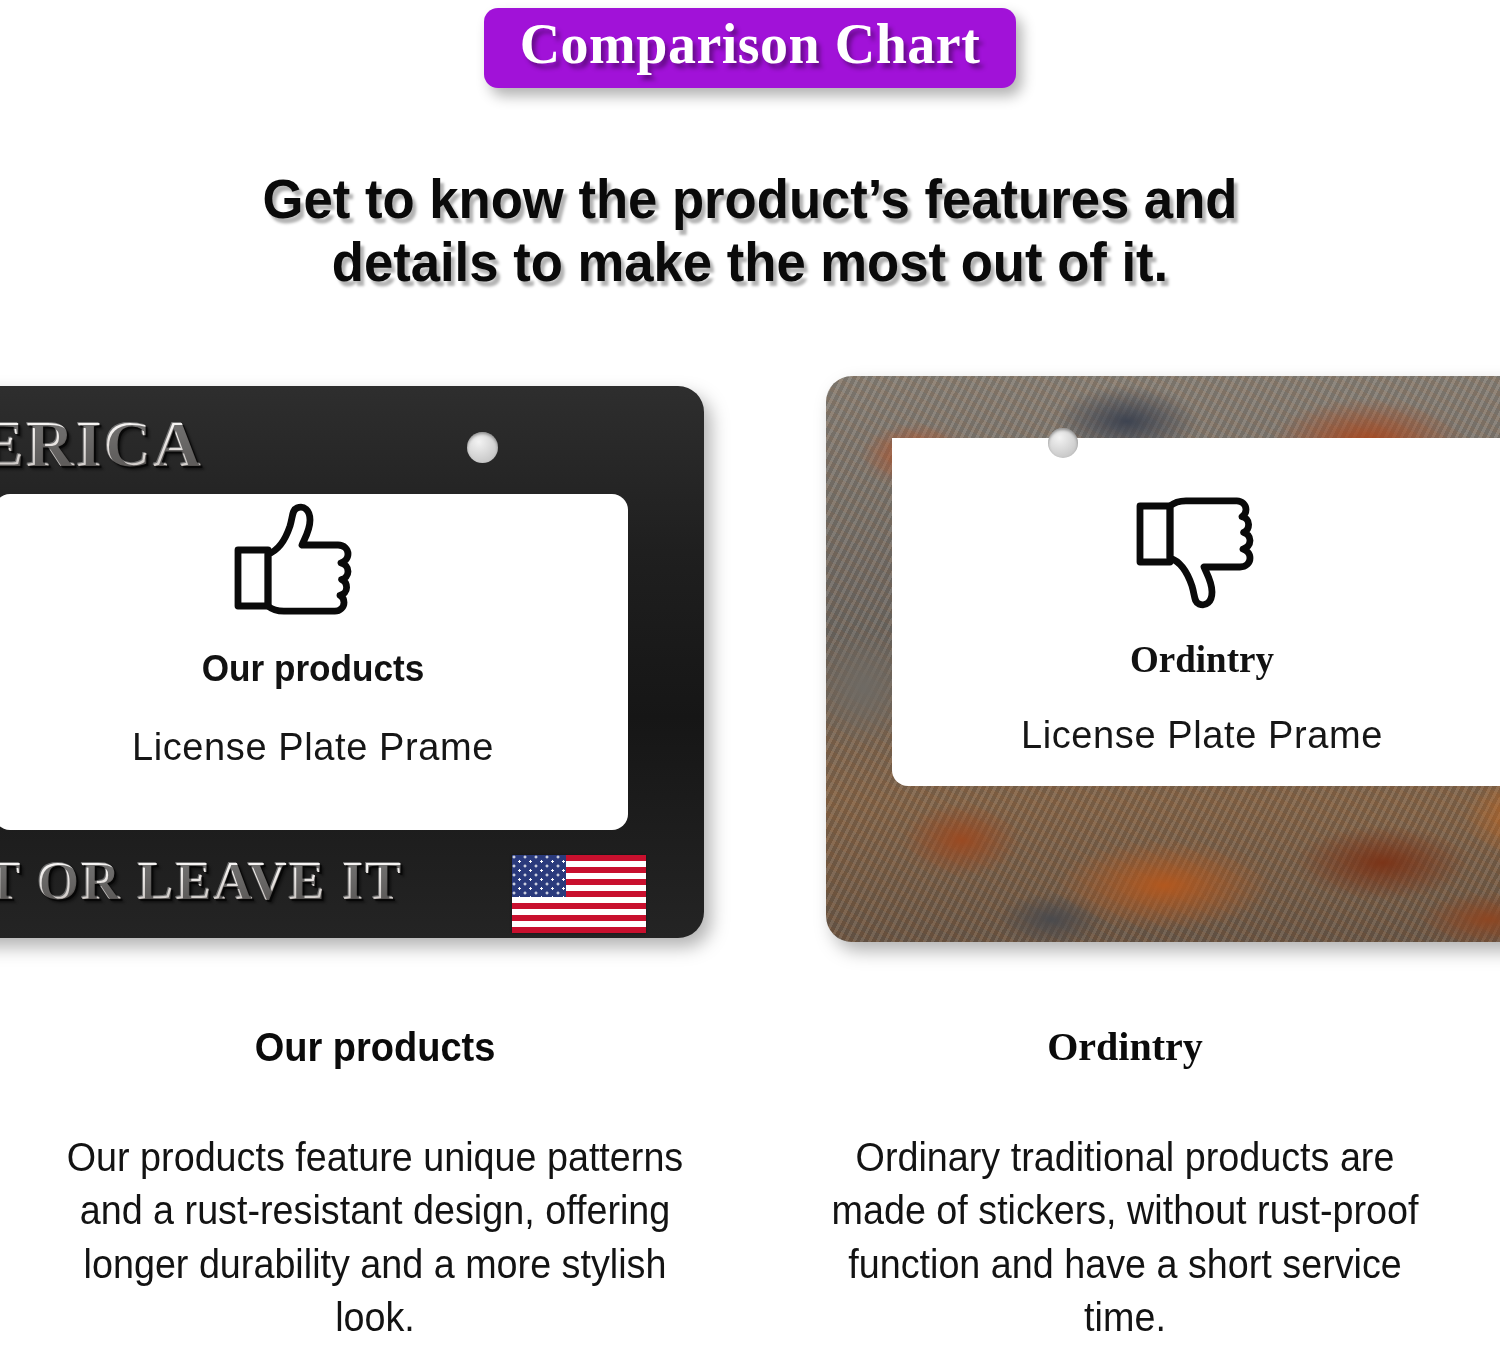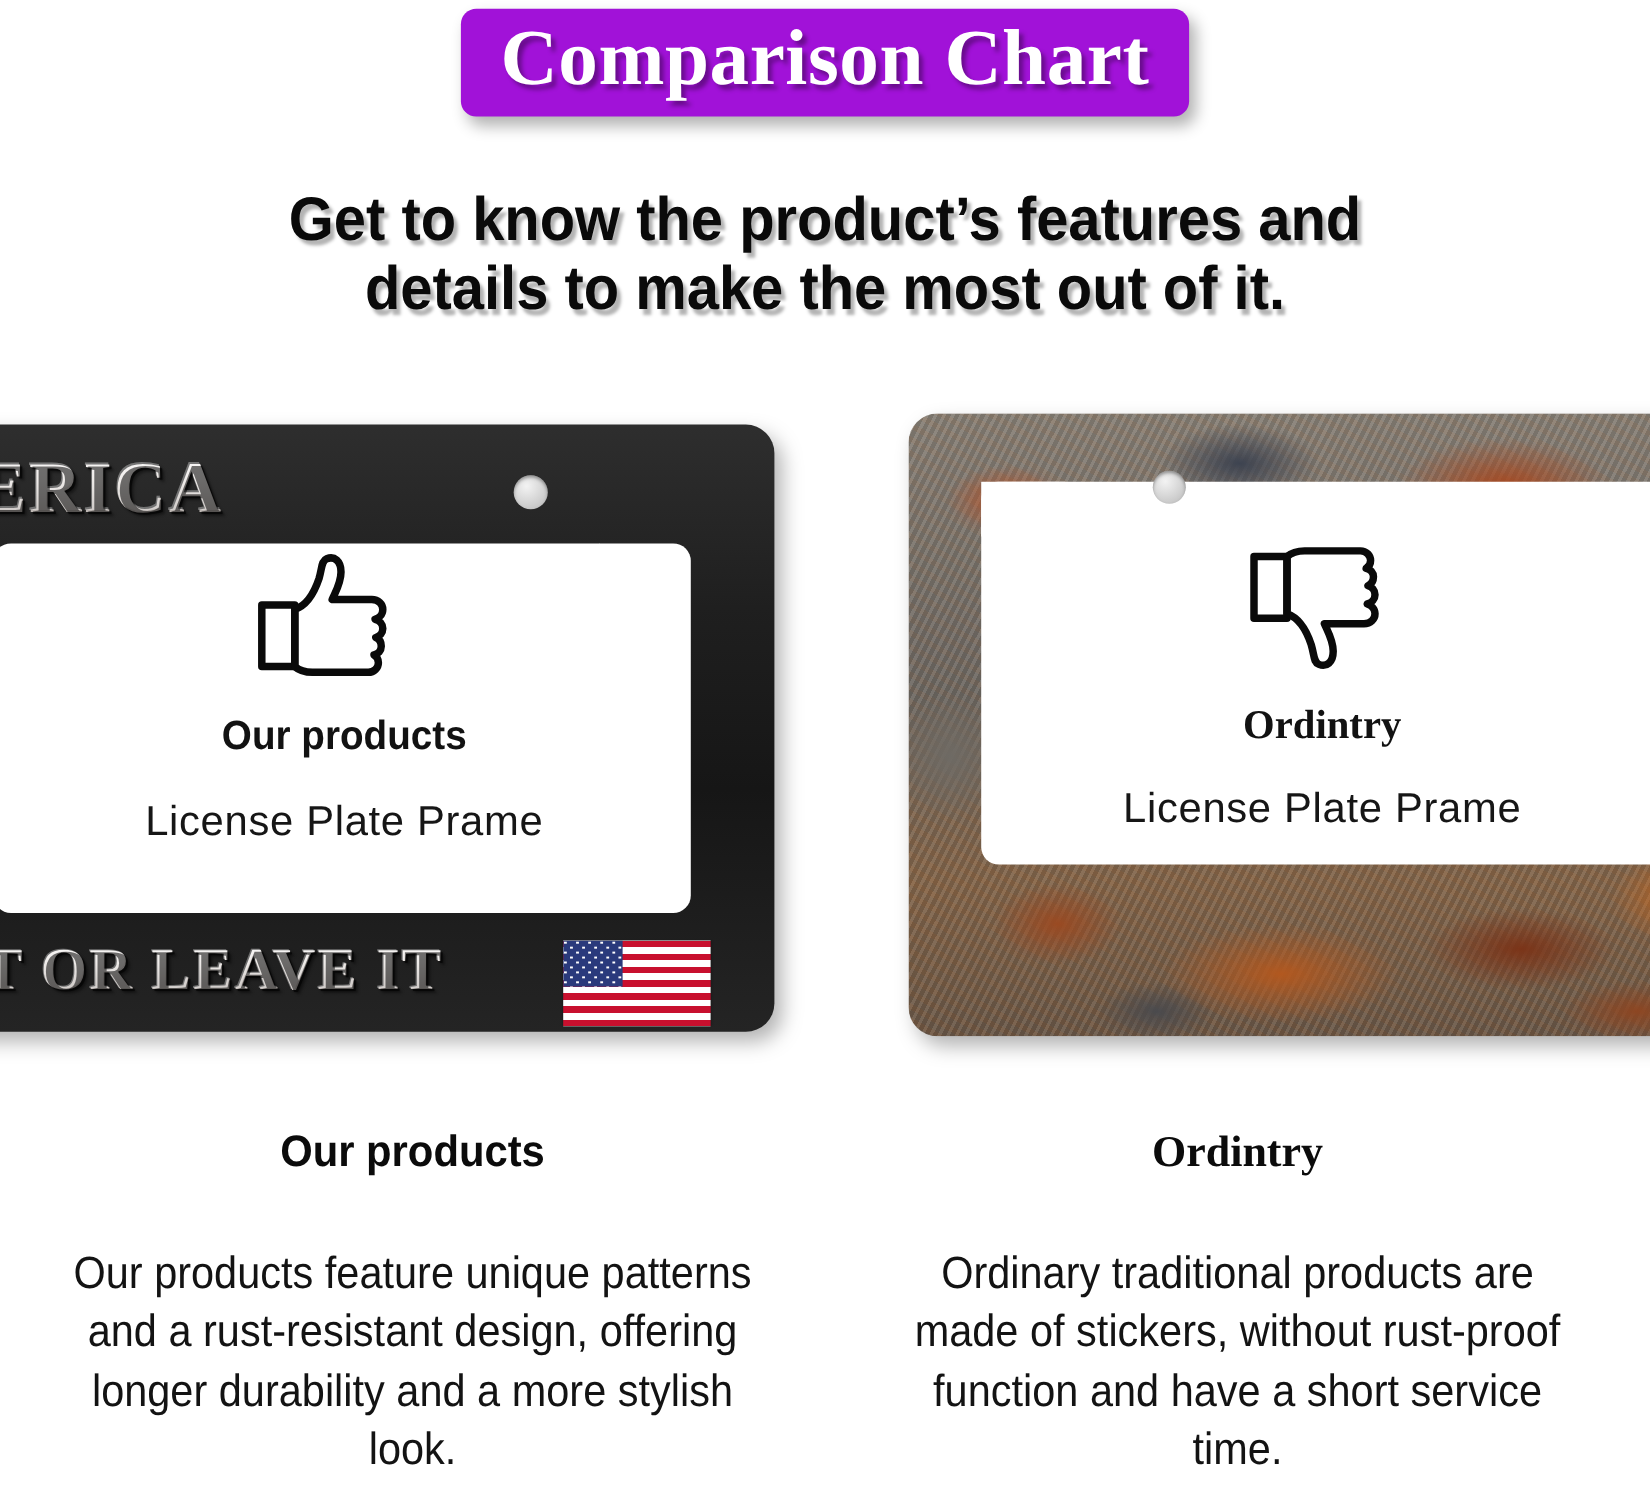--- a/index.html
+++ b/index.html
@@ -20,21 +20,21 @@
   }
   .banner{
     background:#a112d8;
     border-radius:14px;
     padding:6px 36px 14px 36px;
     box-shadow:6px 8px 14px rgba(0,0,0,0.30);
   }
   .banner-title{
     font-family:"Liberation Serif", serif;
     font-weight:bold;
-    font-size:72px;
+    font-size:56px;
     line-height:1.08;
     color:#ffffff;
     letter-spacing:0.5px;
     text-shadow:4px 5px 4px rgba(0,0,0,0.35);
     white-space:nowrap;
   }
 
   
   .subtitle{
     position:absolute; left:0; top:168px; width:1500px;

